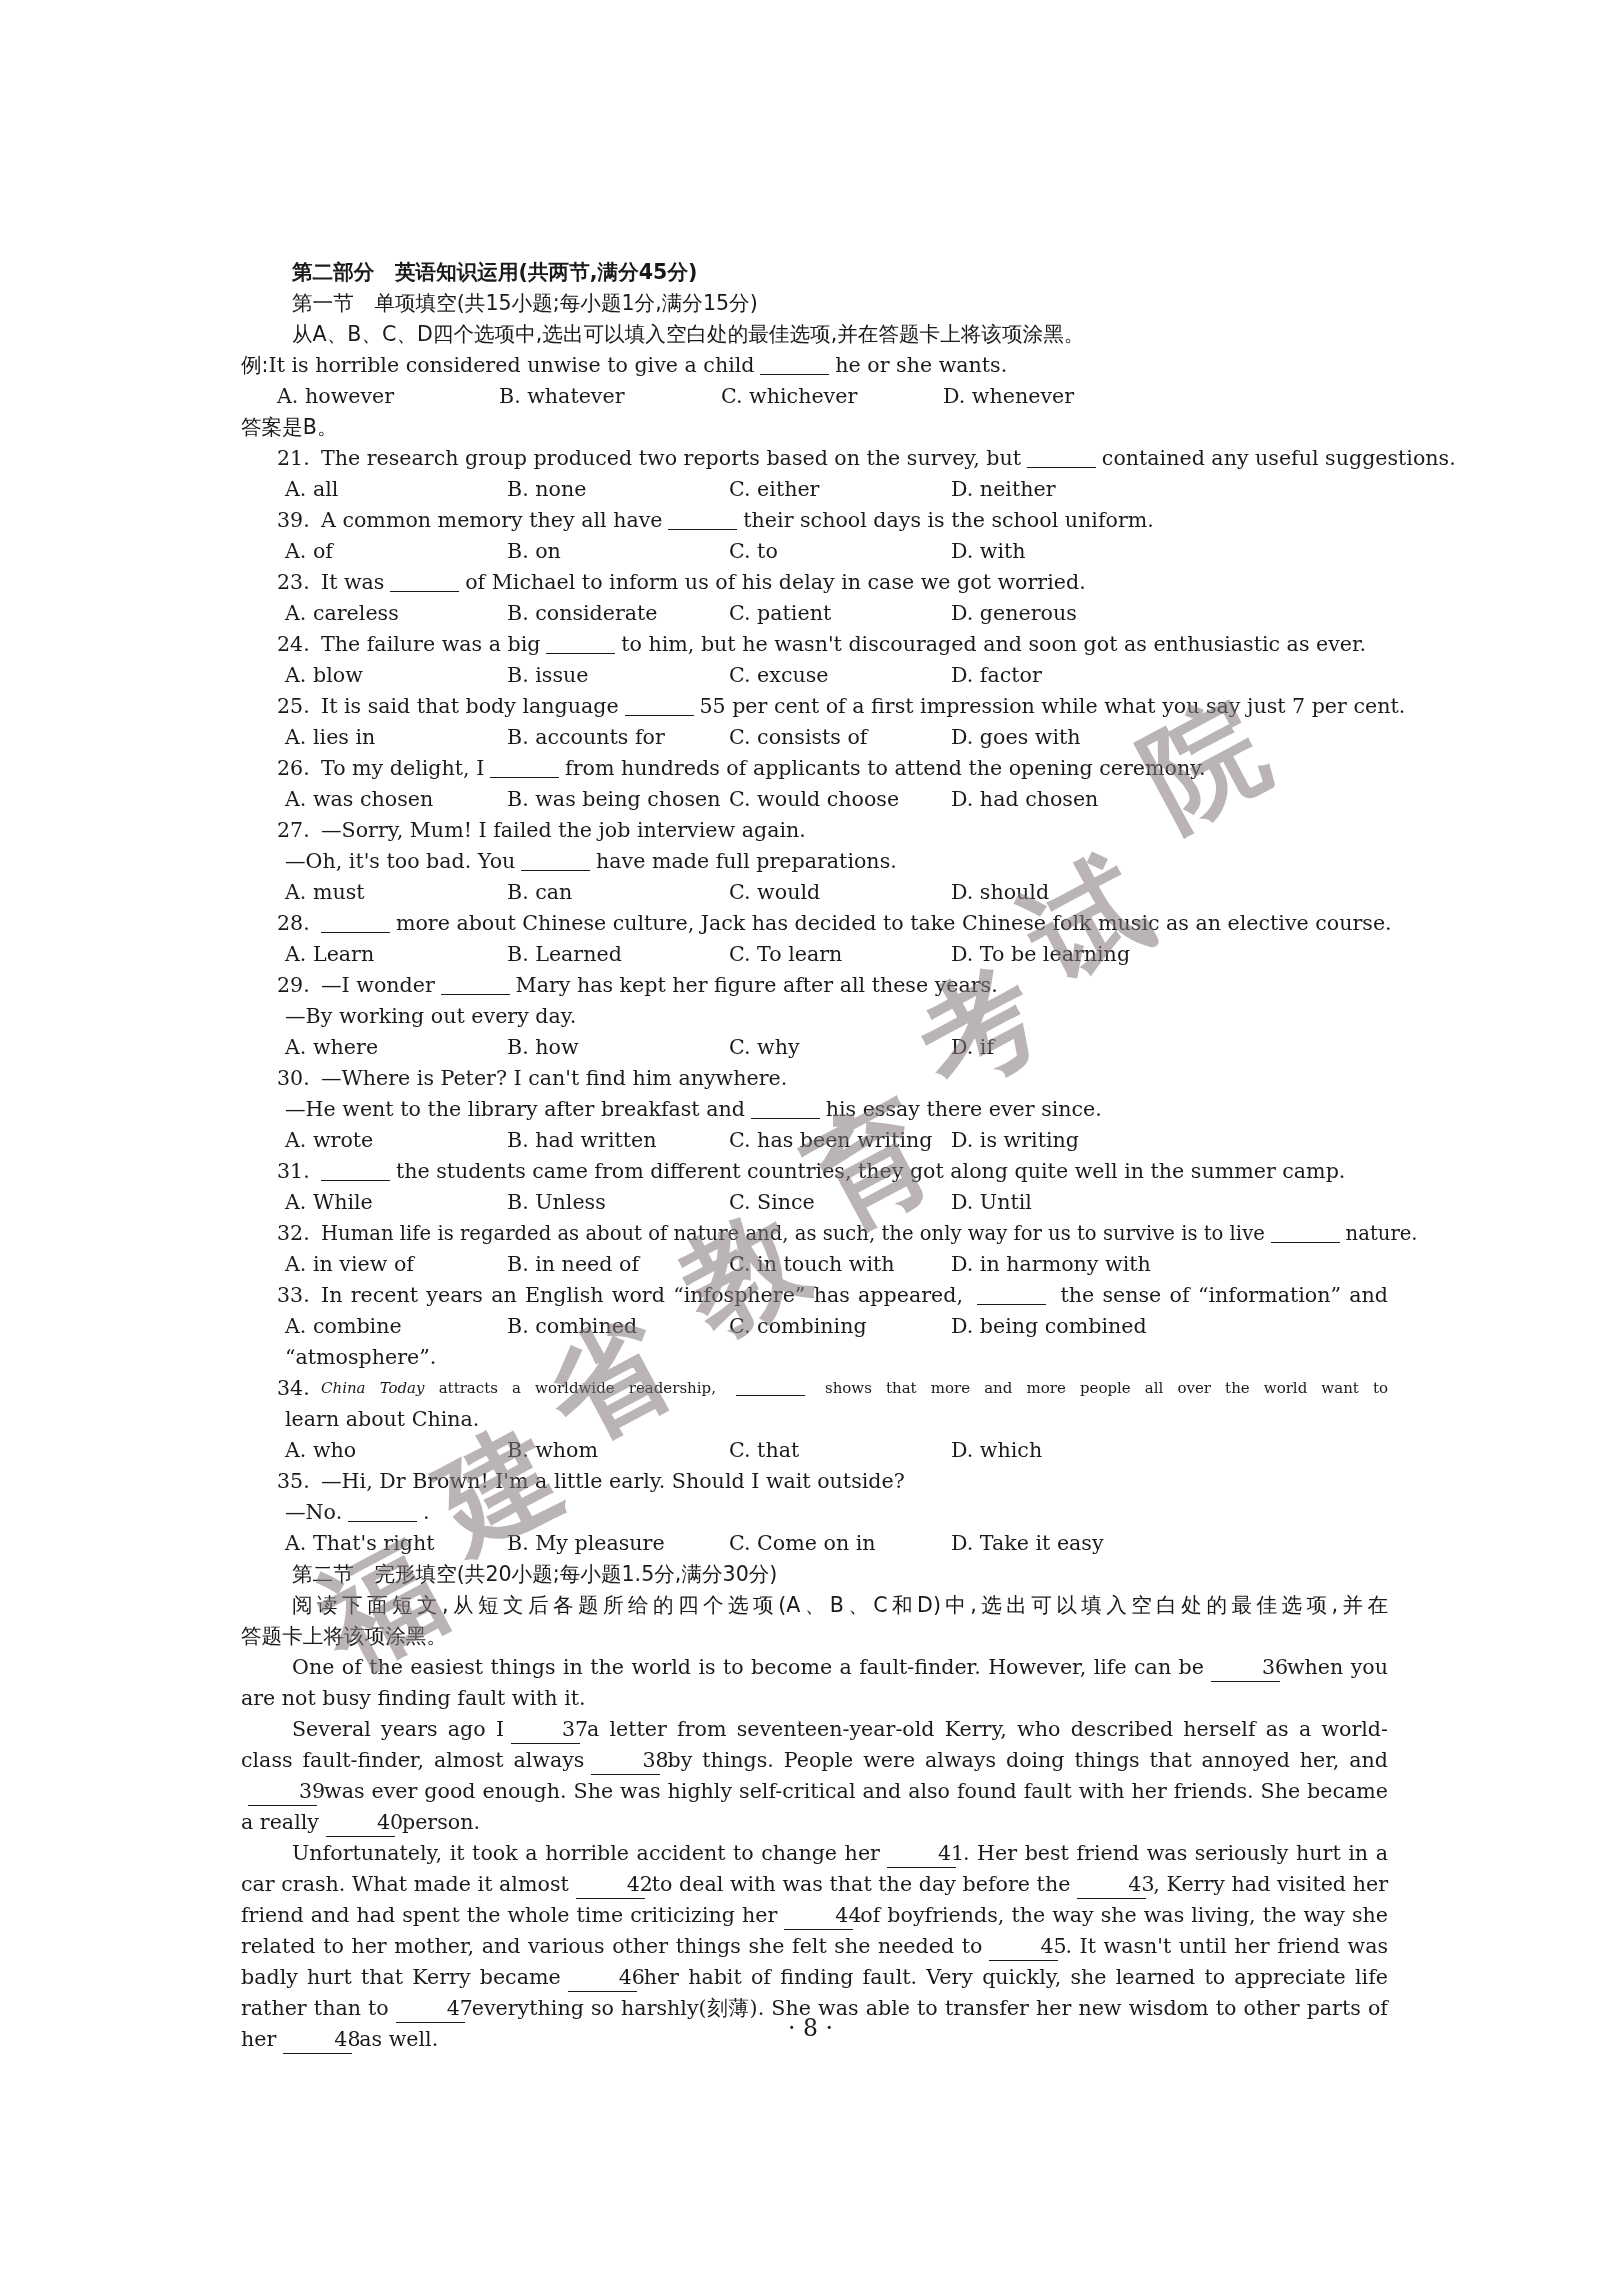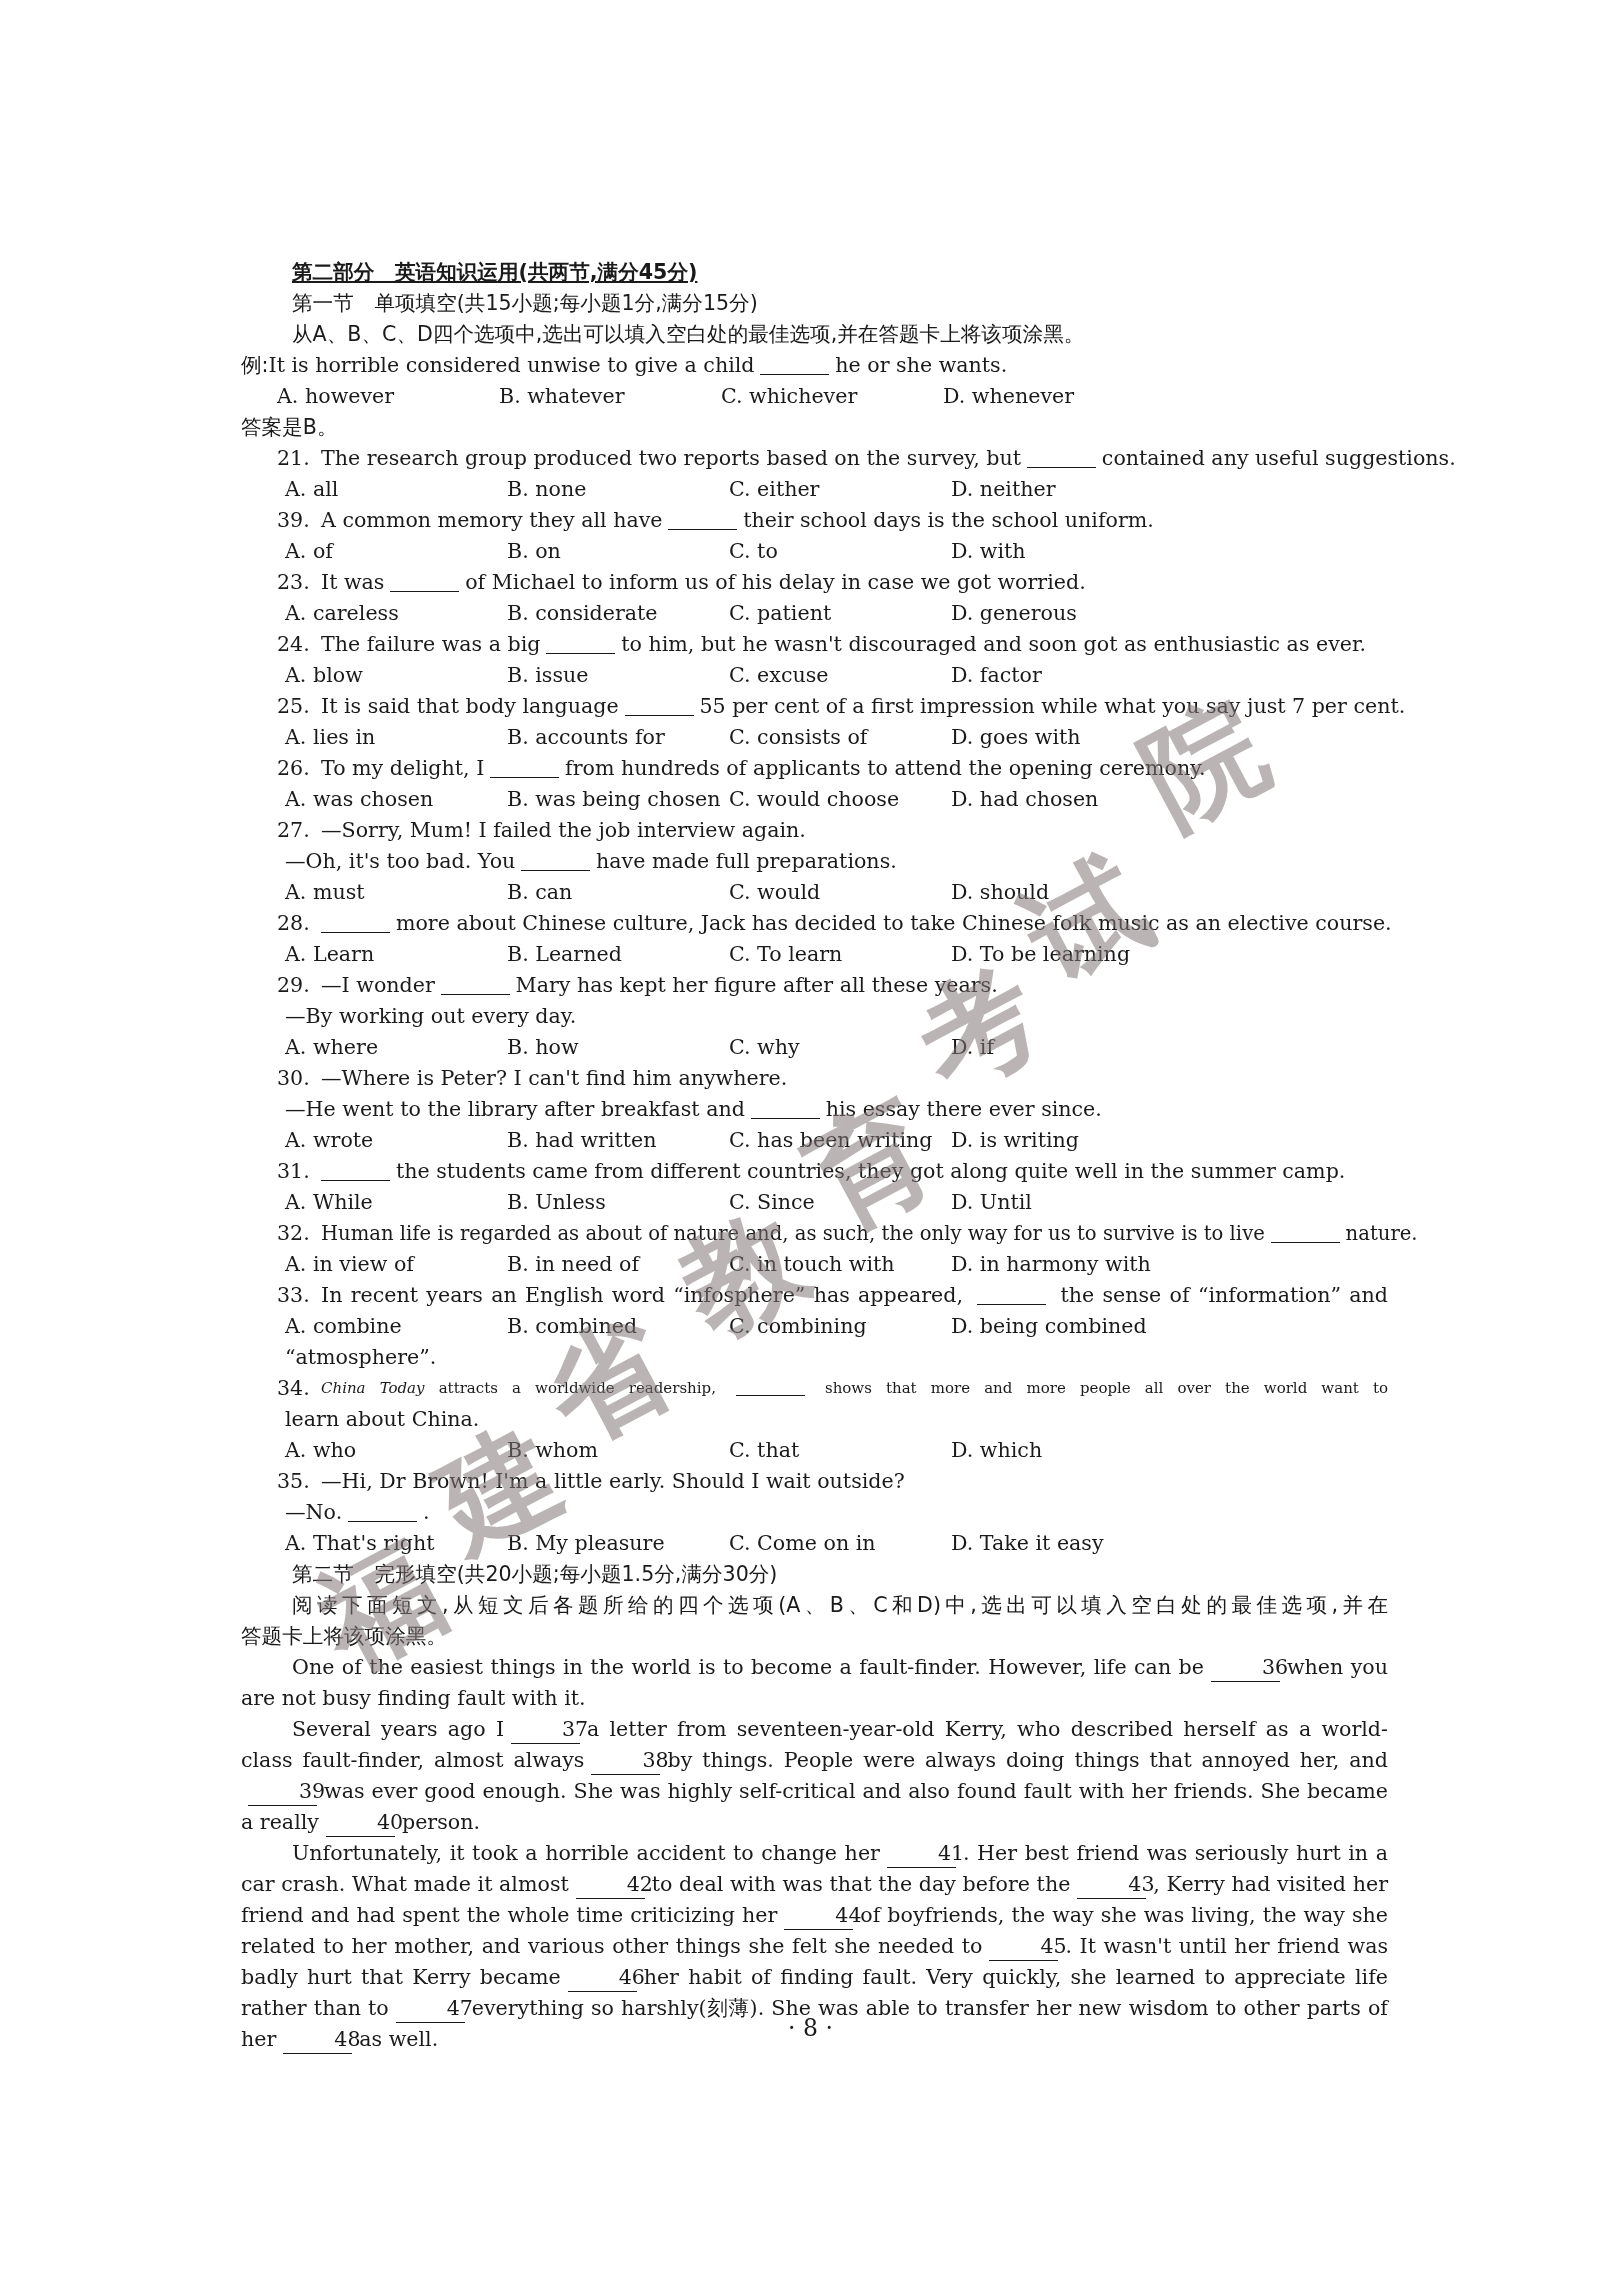--- a/index.html
+++ b/index.html
@@ -3,21 +3,21 @@
 <meta charset="utf-8">
 <style>
   html, body { margin: 0; padding: 0; background: #ffffff; }
   body {
     width: 1621px; height: 2293px; position: relative; overflow: hidden;
     font-family: "DejaVu Serif", "Liberation Serif", serif;
     color: #1a1a1a;
   }
   .page { position: absolute; left: 241px; top: 257px; width: 1147px; font-size: 20.6px; line-height: 31px; }
   .line { white-space: nowrap; position: relative; height: 31px; }
-  .heading { font-weight: bold; padding-left: 51px; font-family: "DejaVu Sans", sans-serif; font-size: 20.6px; text-decoration: underline; }
+  .heading { font-weight: bold; padding-left: 51px; font-family: "DejaVu Sans", sans-serif; font-size: 20.6px; }
   .sub { padding-left: 51px; font-family: "DejaVu Sans", sans-serif; }
   .instr { padding-left: 51px; font-family: "DejaVu Sans", sans-serif; }
   .instr2 { font-family: "DejaVu Sans", sans-serif; }
   .q { display: flex; margin-left: 36px; }
   .qnum { width: 44px; flex: none; }
   .qtext { flex: 1; white-space: normal; }
   .justify { text-align: justify; text-align-last: justify; }
   .dialog { padding-left: 44px; }
   .opts { padding-left: 44px; display: flex; }
   .opt { width: 222px; flex: none; }

